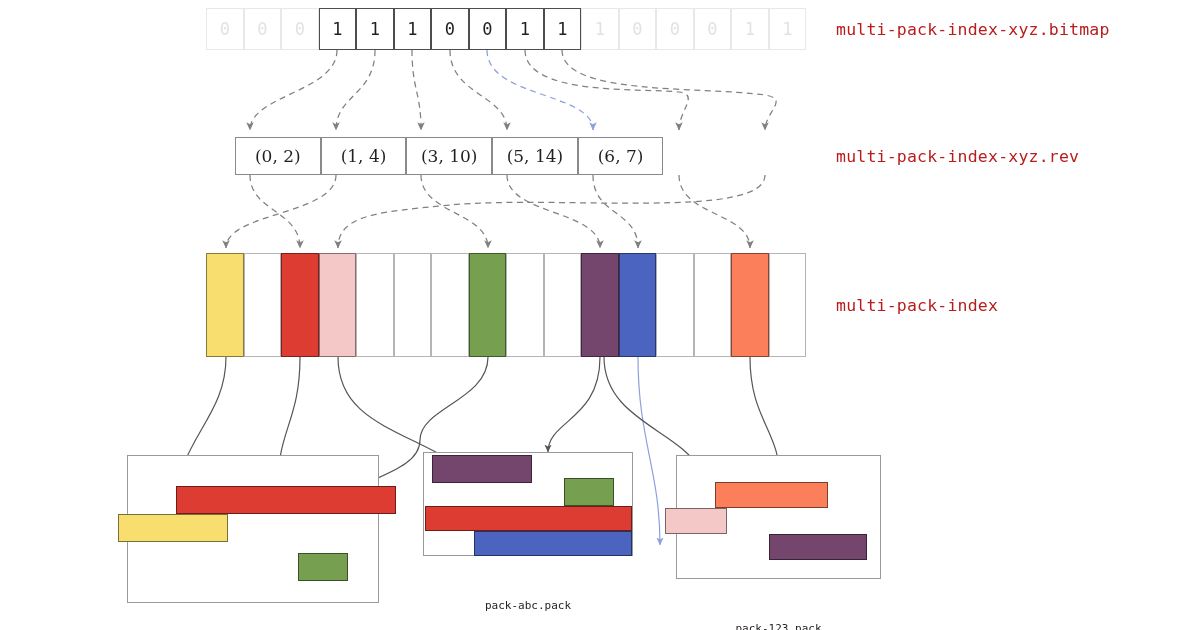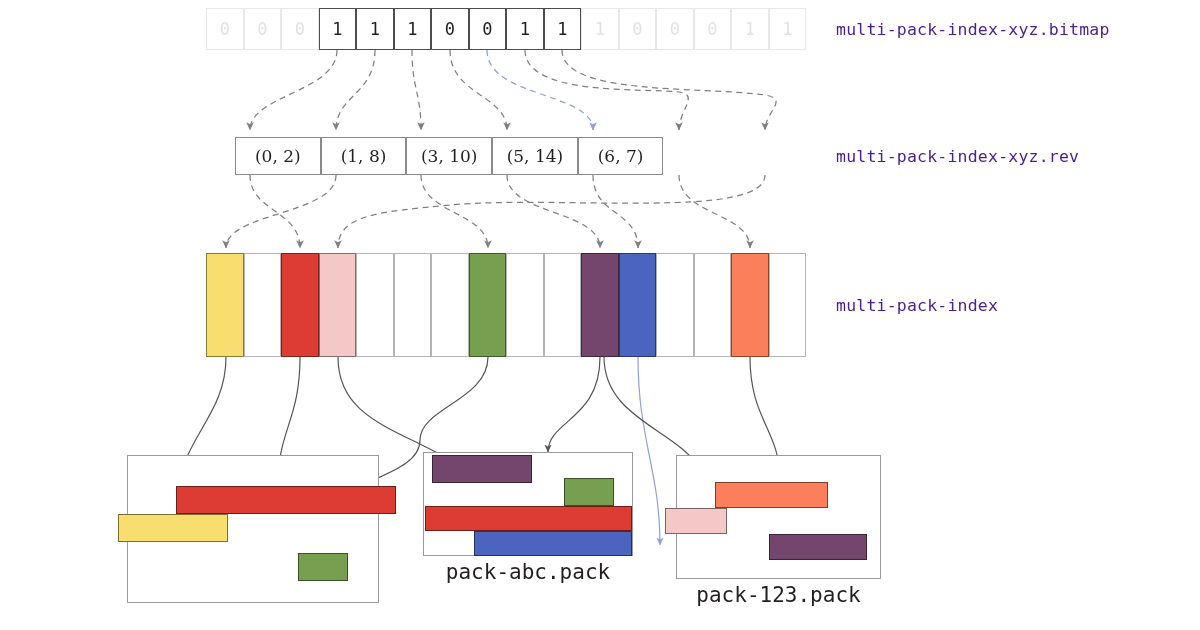--- a/index.html
+++ b/index.html
@@ -25,29 +25,29 @@
   #rev-row .cell{width:85.7px;height:38px;border-color:#8a8a8a;
                  font-family:"DejaVu Serif","Liberation Serif",serif;font-size:17px;}
 
   
   #mpi-row{left:206px;top:253px;height:104px;}
   #mpi-row .cell{width:37.5px;height:104px;border-color:#b4b4b4;position:relative;}
   #mpi-row .cell .fill{position:absolute;left:-1px;top:-1px;width:37.5px;height:104px;
                        box-sizing:border-box;border:1px solid rgba(0,0,0,.45);}
 
   
-  .side-label{position:absolute;font-size:16.5px;letter-spacing:.2px;color:#4c1d95;
+  .side-label{position:absolute;font-size:16.5px;letter-spacing:.2px;color:#b91c1c;
               white-space:pre;}
   #label-bitmap{left:836px;top:20px;}
   #label-rev{left:836px;top:147px;}
   #label-mpi{left:836px;top:296px;}
 
   
   .packbox{position:absolute;box-sizing:border-box;border:1px solid #9a9a9a;background:#fff;}
-  .packcap{position:absolute;font-size:21px;text-align:center;white-space:pre;color:#231f20;}
+  .packcap{position:absolute;font-size:11px;text-align:center;white-space:pre;color:#231f20;margin-top:39px;}
   .obj{position:absolute;box-sizing:border-box;border:1px solid rgba(0,0,0,.5);}
 
   #pack-xyz{left:127px;top:455px;width:252px;height:148px;}
   #cap-xyz{left:127px;top:608px;width:252px;}
   #pack-abc{left:423px;top:452px;width:210px;height:104px;}
   #cap-abc{left:423px;top:560px;width:210px;}
   #pack-123{left:676px;top:455px;width:205px;height:124px;}
   #cap-123{left:676px;top:583px;width:205px;}
 </style>
 </head>
@@ -115,21 +115,21 @@
       <div class="cell faded">0</div>
       <div class="cell faded">0</div>
       <div class="cell faded">0</div>
       <div class="cell faded">1</div>
       <div class="cell faded">1</div>
     </div>
   <div class="side-label" id="label-bitmap">multi-pack-index-xyz.bitmap</div>
 
   <div class="row" id="rev-row">
       <div class="cell">(0, 2)</div>
-      <div class="cell">(1, 8)</div>
+      <div class="cell">(1, 4)</div>
       <div class="cell">(3, 10)</div>
       <div class="cell">(5, 14)</div>
       <div class="cell">(6, 7)</div>
     </div>
   <div class="side-label" id="label-rev">multi-pack-index-xyz.rev</div>
 
   <div class="row" id="mpi-row">
       <div class="cell">
         <div class="fill" style="background: rgb(247, 222, 110);"></div>
       </div>

